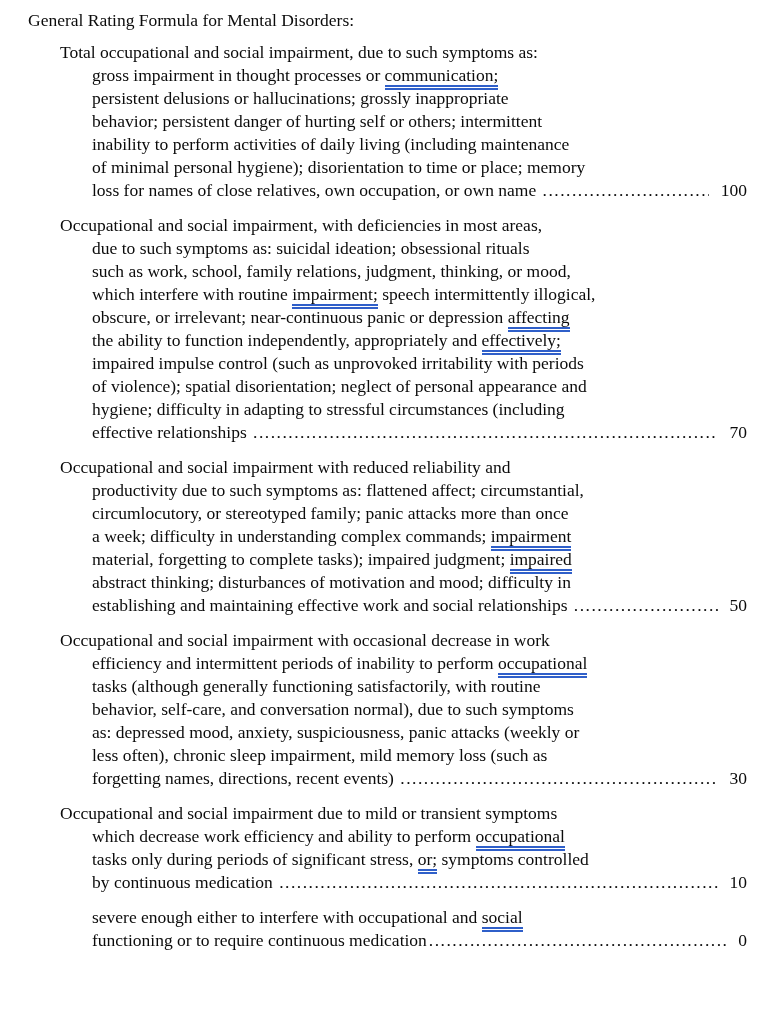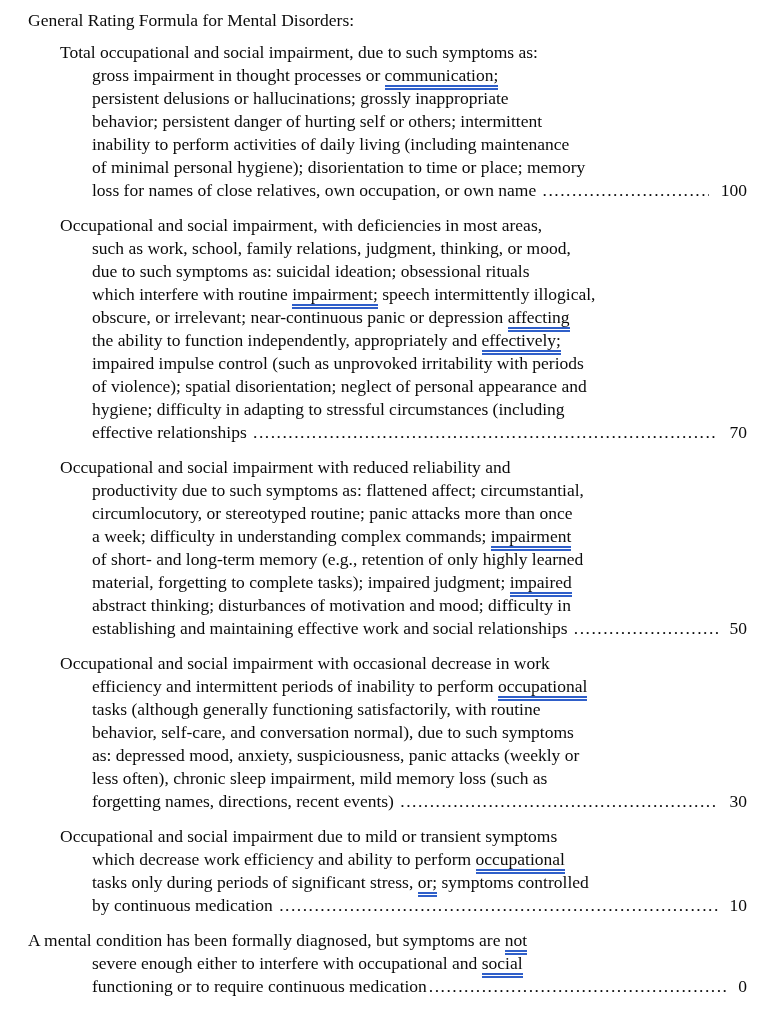--- a/index.html
+++ b/index.html
@@ -72,40 +72,39 @@
         <div class="line indent-2"><span class="line-text"><span>inability to perform activities of daily living (including maintenance</span></span></div>
         <div class="line indent-2"><span class="line-text"><span>of minimal personal hygiene); disorientation to time or place; memory</span></span></div>
         <div class="line indent-2 last">
           <span class="line-text"><span>loss for names of close relatives, own occupation, or own name </span></span>
           <span class="leader">................................................................................................................................................................................................................................................</span>
           <span class="rating">100</span>
         </div>
       </div>
       <div class="section">
         <div class="line indent-1"><span class="line-text"><span>Occupational and social impairment, with deficiencies in most areas,</span></span></div>
+        <div class="line indent-2"><span class="line-text"><span>due to such symptoms as: suicidal ideation; obsessional rituals</span></span></div>
         <div class="line indent-2"><span class="line-text"><span>such as work, school, family relations, judgment, thinking, or mood,</span></span></div>
-        <div class="line indent-2"><span class="line-text"><span>due to such symptoms as: suicidal ideation; obsessional rituals</span></span></div>
         <div class="line indent-2"><span class="line-text"><span>which interfere with routine </span><span class="flag" style="border-bottom-color: rgb(47, 95, 201);">impairment;</span><span> speech intermittently illogical,</span></span></div>
         <div class="line indent-2"><span class="line-text"><span>obscure, or irrelevant; near-continuous panic or depression </span><span class="flag" style="border-bottom-color: rgb(47, 95, 201);">affecting</span></span></div>
         <div class="line indent-2"><span class="line-text"><span>the ability to function independently, appropriately and </span><span class="flag" style="border-bottom-color: rgb(47, 95, 201);">effectively;</span></span></div>
         <div class="line indent-2"><span class="line-text"><span>impaired impulse control (such as unprovoked irritability with periods</span></span></div>
         <div class="line indent-2"><span class="line-text"><span>of violence); spatial disorientation; neglect of personal appearance and</span></span></div>
         <div class="line indent-2"><span class="line-text"><span>hygiene; difficulty in adapting to stressful circumstances (including</span></span></div>
         <div class="line indent-2 last">
           <span class="line-text"><span>effective relationships </span></span>
           <span class="leader">................................................................................................................................................................................................................................................</span>
           <span class="rating">70</span>
         </div>
       </div>
       <div class="section">
         <div class="line indent-1"><span class="line-text"><span>Occupational and social impairment with reduced reliability and</span></span></div>
         <div class="line indent-2"><span class="line-text"><span>productivity due to such symptoms as: flattened affect; circumstantial,</span></span></div>
-        <div class="line indent-2"><span class="line-text"><span>circumlocutory, or stereotyped routine; panic attacks more than once</span></span></div>
+        <div class="line indent-2"><span class="line-text"><span>circumlocutory, or stereotyped family; panic attacks more than once</span></span></div>
         <div class="line indent-2"><span class="line-text"><span>a week; difficulty in understanding complex commands; </span><span class="flag" style="border-bottom-color: rgb(47, 95, 201);">impairment</span></span></div>
-        <div class="line indent-2"><span class="line-text"><span>of short- and long-term memory (e.g., retention of only highly learned</span></span></div>
         <div class="line indent-2"><span class="line-text"><span>material, forgetting to complete tasks); impaired judgment; </span><span class="flag" style="border-bottom-color: rgb(47, 95, 201);">impaired</span></span></div>
         <div class="line indent-2"><span class="line-text"><span>abstract thinking; disturbances of motivation and mood; difficulty in</span></span></div>
         <div class="line indent-2 last">
           <span class="line-text"><span>establishing and maintaining effective work and social relationships </span></span>
           <span class="leader">................................................................................................................................................................................................................................................</span>
           <span class="rating">50</span>
         </div>
       </div>
       <div class="section">
         <div class="line indent-1"><span class="line-text"><span>Occupational and social impairment with occasional decrease in work</span></span></div>
@@ -124,21 +123,20 @@
         <div class="line indent-1"><span class="line-text"><span>Occupational and social impairment due to mild or transient symptoms</span></span></div>
         <div class="line indent-2"><span class="line-text"><span>which decrease work efficiency and ability to perform </span><span class="flag" style="border-bottom-color: rgb(47, 95, 201);">occupational</span></span></div>
         <div class="line indent-2"><span class="line-text"><span>tasks only during periods of significant stress, </span><span class="flag" style="border-bottom-color: rgb(47, 95, 201);">or;</span><span> symptoms controlled</span></span></div>
         <div class="line indent-2 last">
           <span class="line-text"><span>by continuous medication </span></span>
           <span class="leader">................................................................................................................................................................................................................................................</span>
           <span class="rating">10</span>
         </div>
       </div>
       <div class="section">
-        <div class="line indent-0"><span class="line-text"><span>A mental condition has been formally diagnosed, but symptoms are </span><span class="flag" style="border-bottom-color: rgb(47, 95, 201);">not</span></span></div>
         <div class="line indent-2"><span class="line-text"><span>severe enough either to interfere with occupational and </span><span class="flag" style="border-bottom-color: rgb(47, 95, 201);">social</span></span></div>
         <div class="line indent-2 last">
           <span class="line-text"><span>functioning or to require continuous medication</span></span>
           <span class="leader">................................................................................................................................................................................................................................................</span>
           <span class="rating">0</span>
         </div>
       </div>
     </div>
 </div>
 

